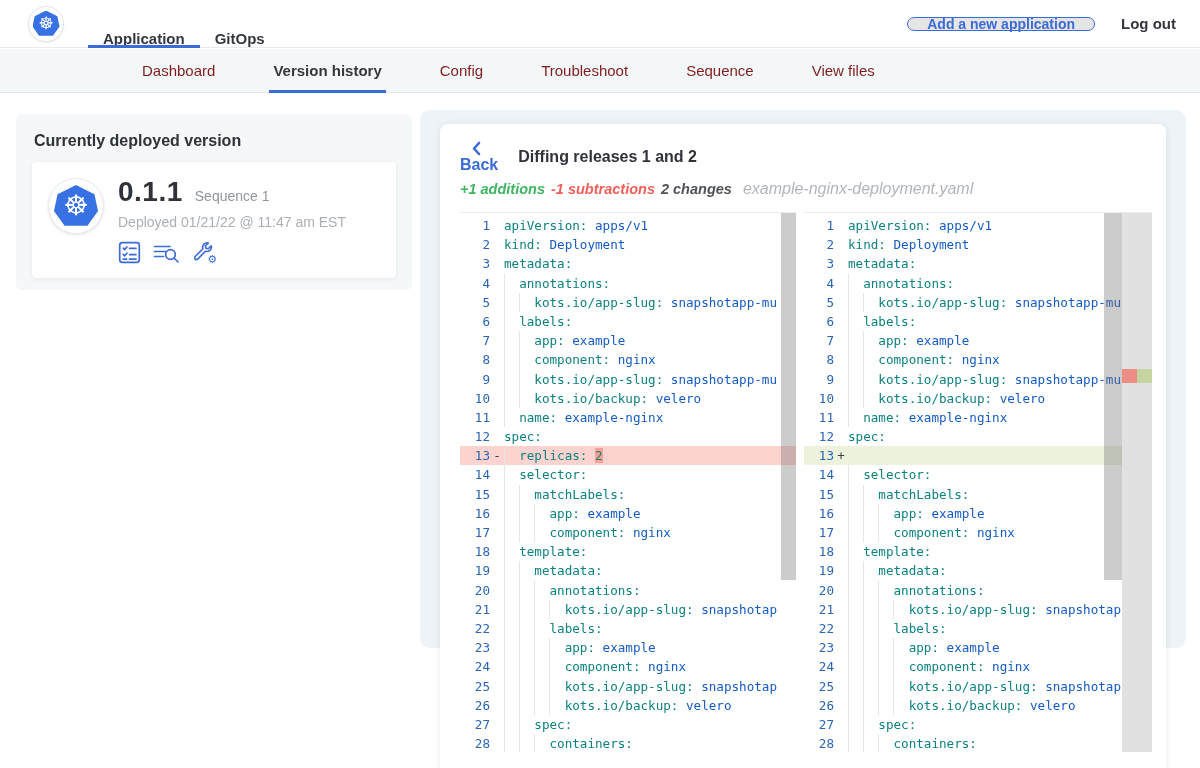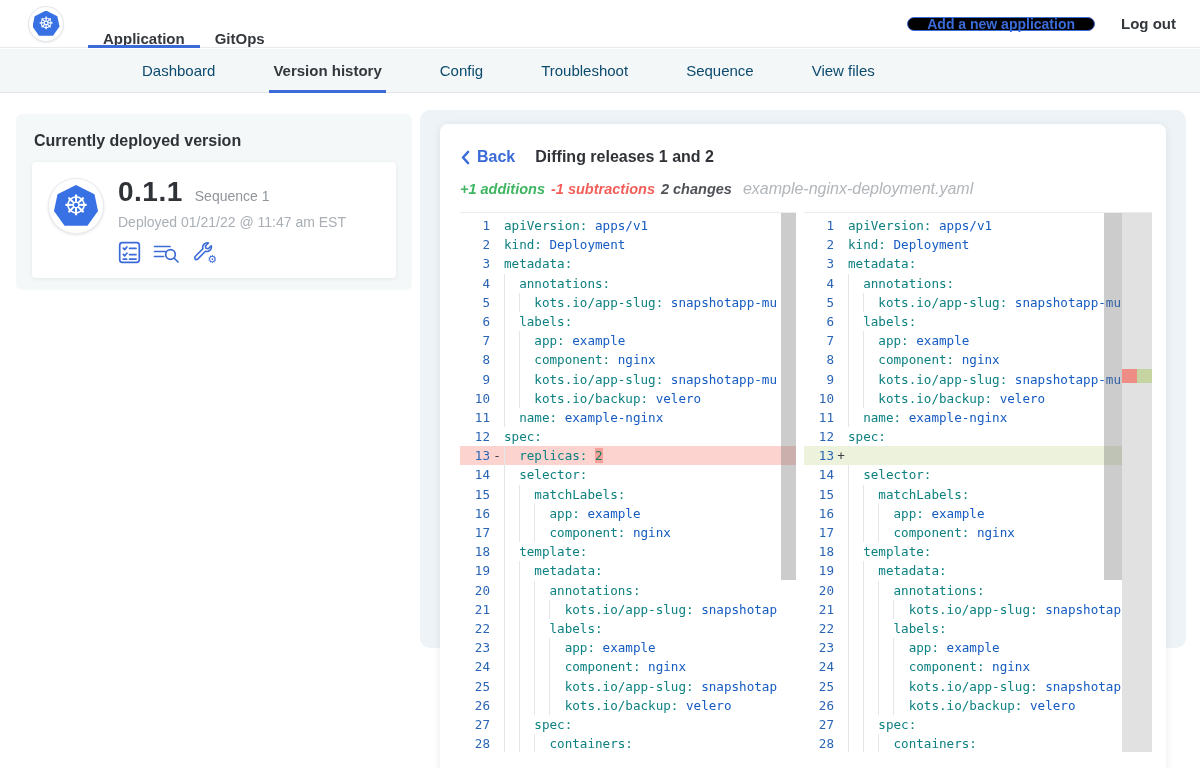--- a/index.html
+++ b/index.html
@@ -15,27 +15,27 @@
                 display:flex; align-items:center; justify-content:center; margin-right:24px; }
   .hepta { width:27px; height:26px; background:#3871e3; display:flex; align-items:center; justify-content:center;
            clip-path:polygon(50% 0%, 92% 22%, 100% 62%, 76% 97%, 24% 97%, 0% 62%, 8% 22%); }
   .hepta span { color:#fff; font-size:17px; line-height:1; }
   .nav-tabs { display:flex; align-items:flex-end; }
   .nav-tab { display:flex; align-items:center; padding:0 15px; font-size:15px; font-weight:700; color:#34383d;
              cursor:pointer; position:relative; }
   .nav-tab.active::after { content:""; position:absolute; left:0; right:0; bottom:-1px; height:3px; background:#3b6bd8; }
   .topnav-spacer { flex:1; }
   .add-app-btn { align-self:center; height:14px; padding:0 19px; border-radius:16px; border:1.5px solid #3b6bd8;
-                 color:#3b6bd8; background:#000000; font-size:14px; font-weight:700; display:flex; align-items:center; cursor:pointer; }
+                 color:#3b6bd8; background:#e5e5e5; font-size:14px; font-weight:700; display:flex; align-items:center; cursor:pointer; }
   .logout { align-self:center; margin-left:26px; margin-right:8px; font-size:15px; font-weight:600; color:#34383d; cursor:pointer; }
 
   
   .subnav { position:absolute; left:0; top:49px; width:1200px; height:44px; background:#f4f7f8;
             border-bottom:1px solid #e3e7e9; display:flex; align-items:stretch; padding-left:142px; z-index:25; }
-  .subnav-tab { display:flex; align-items:center; margin-right:58px; font-size:15px; color:#0c4a6e; cursor:pointer; position:relative; white-space:nowrap; }
+  .subnav-tab { display:flex; align-items:center; margin-right:58px; font-size:15px; color:#7f1d1d; cursor:pointer; position:relative; white-space:nowrap; }
   .subnav-tab.active { color:#34383d; font-weight:700; }
   .subnav-tab.active::after { content:""; position:absolute; left:-4px; right:-4px; bottom:-1px; height:3px; background:#3b6bd8; }
 
   
   .deployed-card { position:absolute; left:16px; top:114px; width:396px; height:176px; background:#f4f8f9; border-radius:6px; padding:14px 16px; }
   .deployed-title { font-size:16px; font-weight:700; color:#2f3237; margin:4px 0 12px 2px; }
   .deployed-inner { background:#fff; border-radius:4px; box-shadow:0 1px 4px rgba(0,0,0,.07); padding:14px 16px; display:flex; }
   .app-logo-circle { width:56px; height:56px; border-radius:50%; background:#fff; border:1px solid #e9ecef;
                      box-shadow:0 1px 3px rgba(0,0,0,.12); display:flex; align-items:center; justify-content:center; flex:0 0 auto; margin-top:2px; }
   .app-logo-circle .hepta { width:44px; height:42px; }
@@ -46,21 +46,21 @@
   .sequence { font-size:14px; color:#8f969c; margin-left:12px; }
   .deployed-date { font-size:14px; color:#a9afb5; margin-top:6px; }
   .deployed-icons { display:flex; gap:12px; margin-top:10px; align-items:center; }
   .dep-icon { cursor:pointer; display:flex; }
 
   
   .backdrop-panel { position:absolute; left:420px; top:110px; width:766px; height:538px; background:#edf3f6; border-radius:10px; }
   .diff-card { position:absolute; left:440px; top:124px; width:726px; height:660px; background:#fff; border-radius:8px;
                box-shadow:0 1px 8px rgba(0,0,0,.08); padding:22px 14px 0 20px; }
   .diff-header { display:flex; align-items:center; height:22px; }
-  .back-link { display:flex; align-items:center; color:#3b6bd8; font-size:16px; font-weight:700; cursor:pointer; }
+  .back-link { display:flex; align-items:center; color:#3b6bd8; font-size:16px; font-weight:700; cursor:pointer;flex-direction:column; }
   .back-link svg { margin-right:7px; }
   .diff-title { font-size:16px; font-weight:700; color:#2f3237; margin-left:20px; }
   .diff-stats { display:flex; align-items:baseline; margin-top:12px; height:20px;font-style:italic; }
   .stat-add { color:#3fb561; font-size:14.5px; font-weight:700; }
   .stat-sub { color:#f25f5a; font-size:14.5px; font-weight:700; margin-left:6px; }
   .stat-chg { color:#4f5358; font-size:14.5px; font-weight:700; margin-left:6px; }
   .diff-filename { color:#b1b6bb; font-size:16px; margin-left:11px; }
 
   
   .diff-editors { display:flex; gap:8px; margin-top:12px; }

